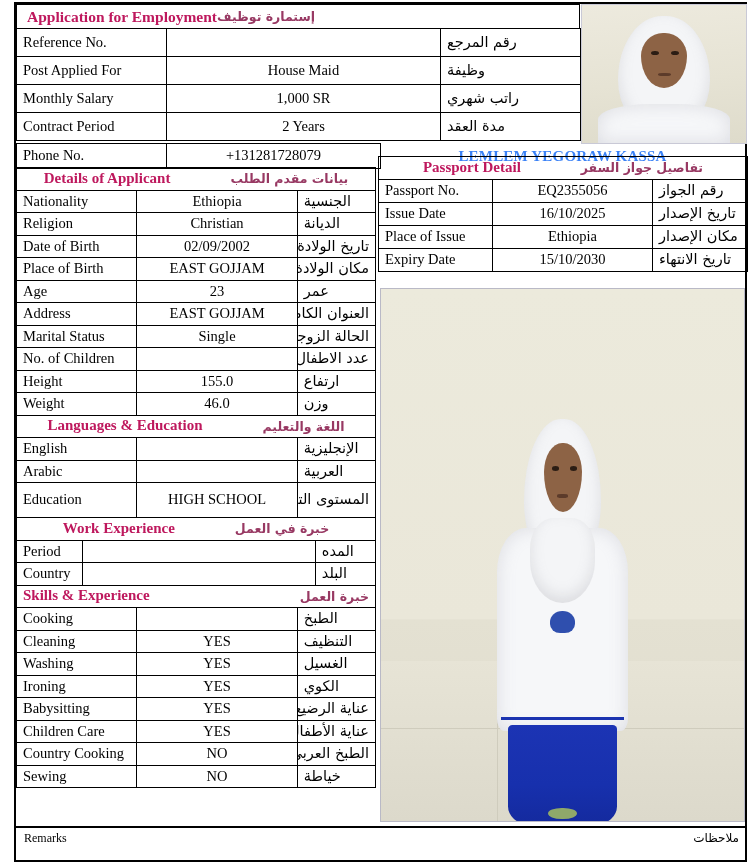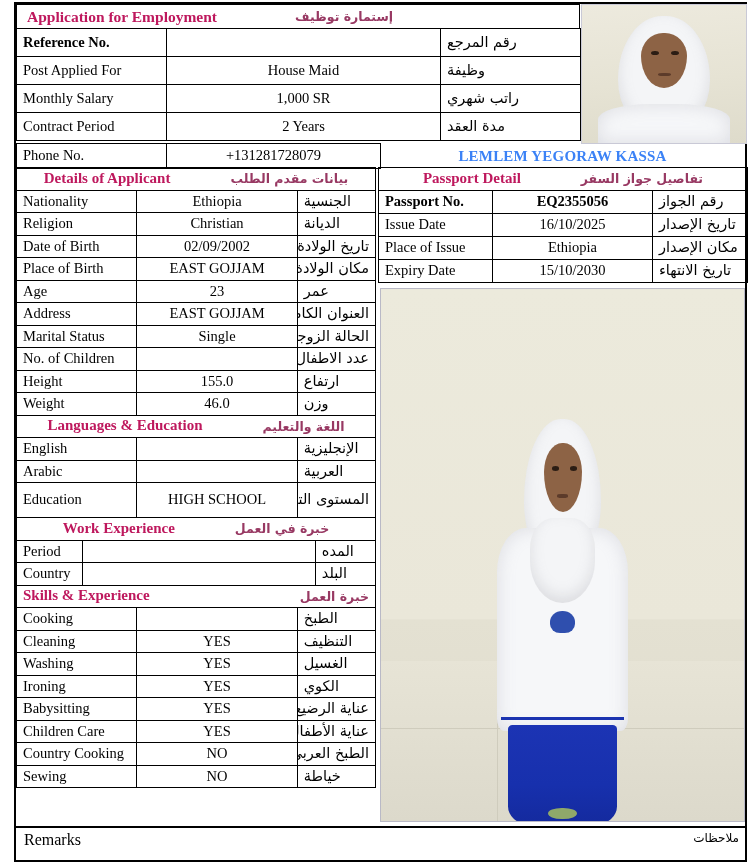--- a/index.html
+++ b/index.html
@@ -47,21 +47,21 @@
     white-space: nowrap;
   }
   .lbl { text-align: left; }
   .val { text-align: center; }
   .ar  {
     text-align: left;
     direction: rtl;
     font-family: "DejaVu Sans", "Liberation Sans", sans-serif;
     font-size: 12px;
   }
-  .bold { font-weight: bold; margin-left: 48px; }
+  .bold { font-weight: normal; margin-left: 48px; }
 
   
   td.sect {
     border: 1px solid #000;
     padding: 0 6px;
     height: 22px;
   }
   .sect-wrap {
     display: flex;
     align-items: center;
@@ -93,21 +93,21 @@
   #header-title-row {
     border: 1px solid #000;
     border-bottom: none;
     height: 24px;
     display: flex;
     align-items: center;
     box-sizing: border-box;
     padding: 0 10px;
   }
   #header-title-row .sect-en { font-size: 15.5px; }
-  #header-title-row .sect-ar { margin-left: 78px; }
+  #header-title-row .sect-ar { }
 
   #header-table td { height: 27px; }
 
   
   #phone-row {
     position: absolute;
     left: 16px;
     top: 143px;
     width: 364px;
     box-sizing: border-box;
@@ -152,21 +152,21 @@
   .ar2 {
     line-height: 1.12;
     white-space: normal;
     font-size: 11.5px;
   }
 
   
   #right-col {
     position: absolute;
     left: 378px;
-    top: 167px;
+    top: 156px;
     width: 369px;
   }
   #right-col table td { height: 22px; }
 
   #photo-body {
     position: absolute;
     left: 380px;
     top: 288px;
     width: 365px;
     height: 534px;
@@ -182,21 +182,21 @@
     top: 826px;
     width: 729px;
     height: 34px;
     border-top: 2px solid #000;
     box-sizing: border-box;
     display: flex;
     align-items: flex-start;
     justify-content: space-between;
     padding: 3px 6px 0 8px;
   }
-  #remarks .rem-en { font-size: 16px; }
+  #remarks .rem-en { font-size: 12px; }
   #remarks .rem-ar {
     font-size: 12px;
     direction: rtl;
     font-family: "DejaVu Sans", "Liberation Sans", sans-serif;
   }
 
   
   .ph-bg { position:absolute; inset:0; }
   .head-bg {
     background: linear-gradient(175deg,#edeade 0%,#e6e3d4 55%,#dedbcb 100%);

